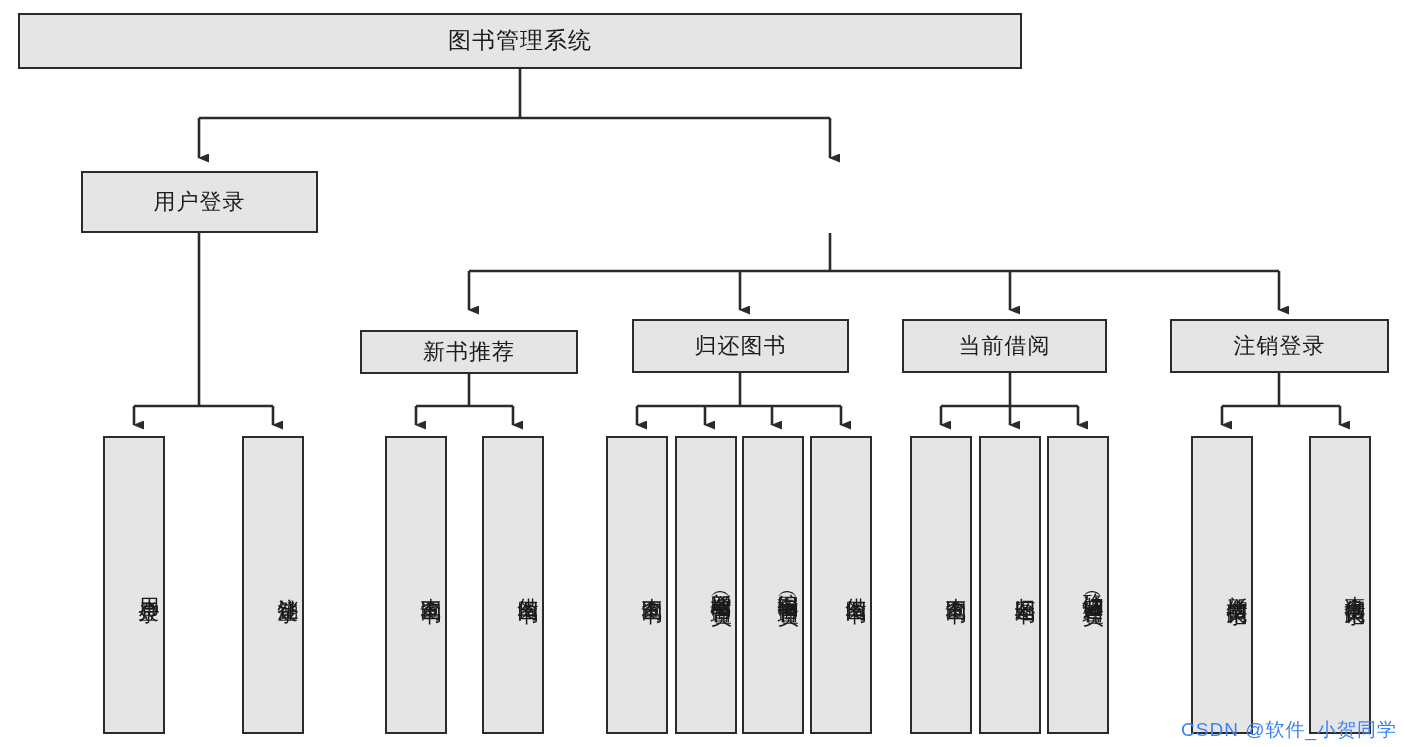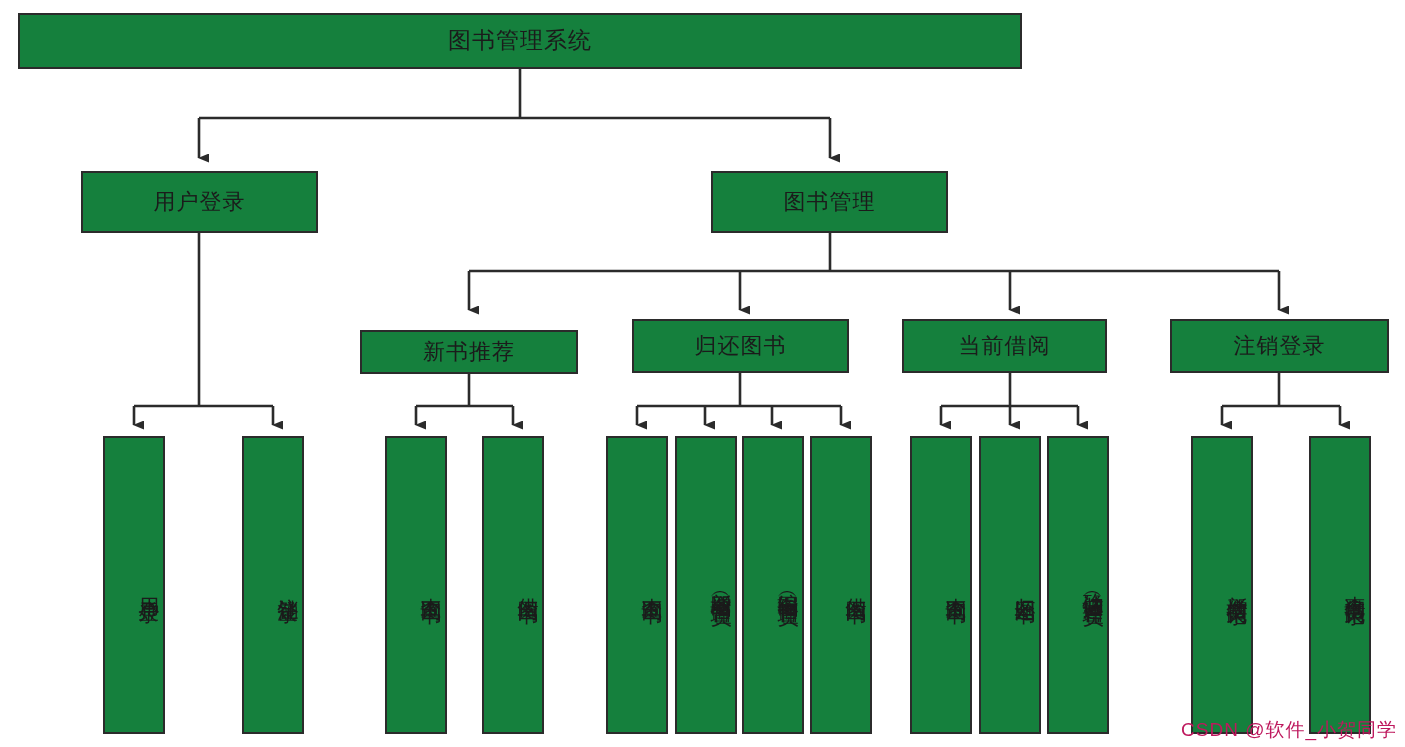--- a/index.html
+++ b/index.html
@@ -23,21 +23,21 @@
     left: 0;
     top: 0;
     width: 1405px;
     height: 747px;
     pointer-events: none;
   }
   .node {
     position: absolute;
     box-sizing: border-box;
     border: 2px solid #2b2b2b;
-    background: #15803d;
+    background: #e5e5e5;
     display: flex;
     align-items: center;
     justify-content: center;
     color: #1b1b1b;
   }
   .node.horizontal {
     font-size: 22px;
     letter-spacing: 1px;
     line-height: 1.2;
   }
@@ -60,21 +60,21 @@
   }
   .node.vertical > span {
     display: block;
     max-height: 100%;
   }
   .watermark {
     position: absolute;
     right: 8px;
     bottom: 4px;
     font-size: 19px;
-    color: #be185d;
+    color: #3b82f6;
     letter-spacing: 1px;
     white-space: nowrap;
     user-select: none;
   }
 </style>
 </head>
 <body>
 
 <div id="diagram-root">
 
@@ -130,23 +130,20 @@
     </g>
   </svg>
 
   <div class="node horizontal root" style="left:18px; top:13px; width:1004px; height:56px;">
     <span>图书管理系统</span>
   </div>
 
   <div class="node horizontal" style="left:81px; top:171px; width:237px; height:62px;">
     <span>用户登录</span>
   </div>
-  <div class="node horizontal" style="left:711px; top:171px; width:237px; height:62px;">
-    <span>图书管理</span>
-  </div>
 
   <div class="node horizontal" style="left:360px; top:330px; width:218px; height:44px;">
     <span>新书推荐</span>
   </div>
   <div class="node horizontal" style="left:632px; top:319px; width:217px; height:54px;">
     <span>归还图书</span>
   </div>
   <div class="node horizontal" style="left:902px; top:319px; width:205px; height:54px;">
     <span>当前借阅</span>
   </div>

